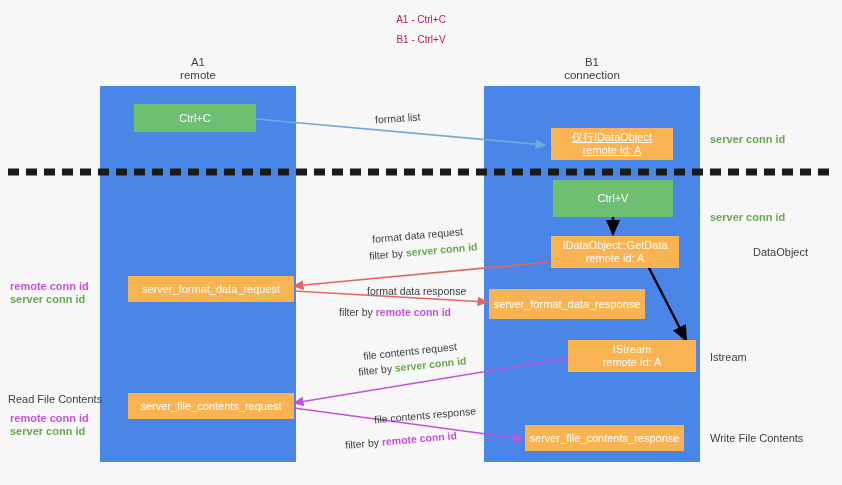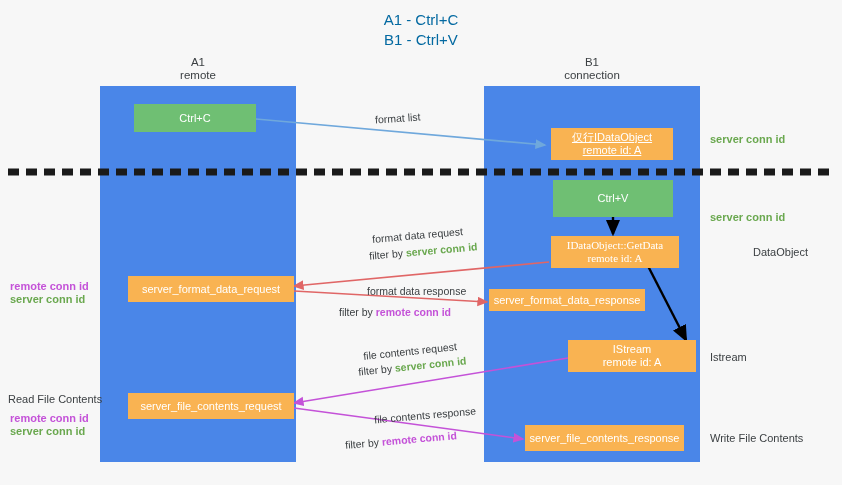--- a/index.html
+++ b/index.html
@@ -18,23 +18,23 @@
   #diagram-root {
     position: absolute;
     inset: 0;
   }
   .title-block {
     position: absolute;
     left: 0;
     top: 10px;
     width: 842px;
     text-align: center;
-    font-size: 15px;
+    font-size: 10px;
     line-height: 20px;
-    color: #0369a1;
+    color: #be185d;
   }
   .lane {
     position: absolute;
     top: 86px;
     height: 376px;
     background: #4a86e8;
   }
   #lane-a1 { left: 100px; width: 196px; }
   #lane-b1 { left: 484px; width: 216px; }
 
@@ -163,26 +163,26 @@
 
   <div class="box box-orange" style="left:551px; top:128px; width:122px; height:32px;text-decoration:underline;">
     <span>仅行IDataObject</span>
     <span>remote id: A</span>
   </div>
 
   <div class="box box-green" style="left:553px; top:180px; width:120px; height:37px;">
     <span>Ctrl+V</span>
   </div>
 
-  <div class="box box-orange" style="left:551px; top:236px; width:128px; height:32px;font-family:Liberation Serif, serif;">
+  <div class="box box-orange" style="left:551px; top:236px; width:128px; height:32px;">
     <span>IDataObject::GetData</span>
     <span>remote id: A</span>
   </div>
 
-  <div class="box box-orange" style="left:489px; top:289px; width:156px; height:22px;">
+  <div class="box box-orange" style="left:489px; top:289px; width:156px; height:30px;">
     <span>server_format_data_response</span>
   </div>
 
   <div class="box box-orange" style="left:568px; top:340px; width:128px; height:32px;">
     <span>IStream</span>
     <span>remote id: A</span>
   </div>
 
   <div class="box box-orange" style="left:525px; top:425px; width:159px; height:26px;">
     <span>server_file_contents_response</span>

